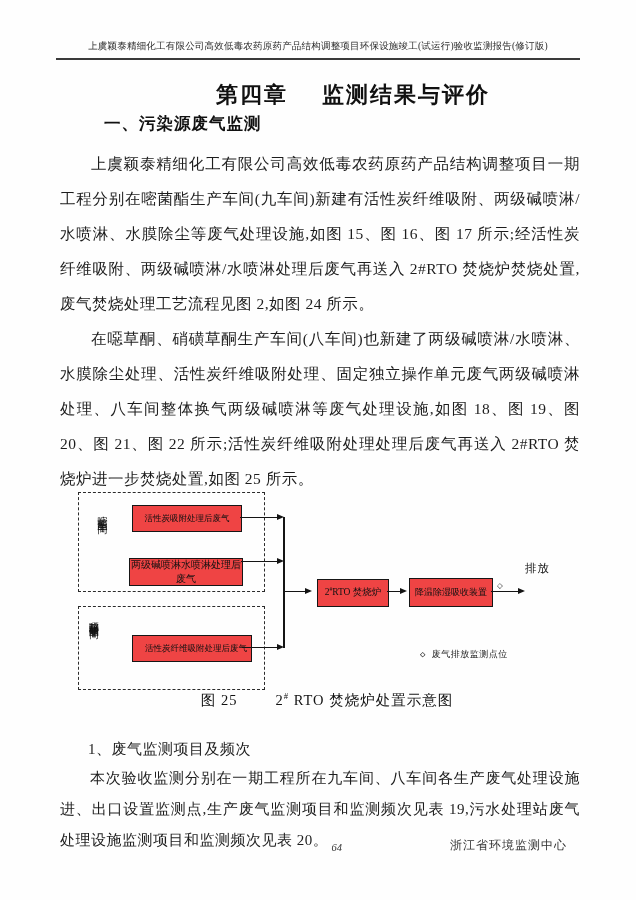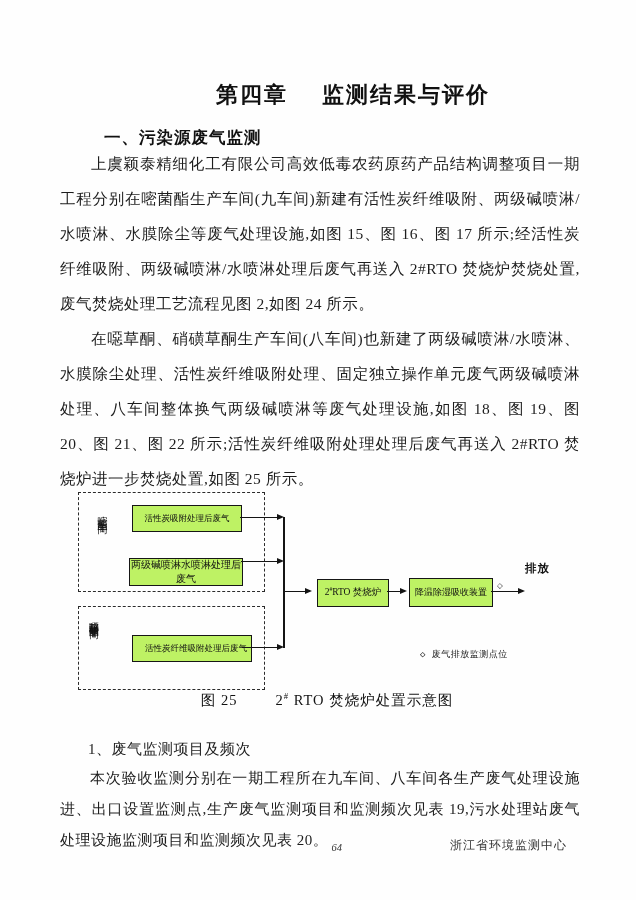--- a/index.html
+++ b/index.html
@@ -22,21 +22,21 @@
     white-space:nowrap;overflow:hidden;
   }
   
   .chapter-title{
     position:absolute;left:0;top:80px;width:636px;
     text-align:center;font-size:22px;font-weight:bold;letter-spacing:2px;color:#111;margin-left:35px;
   }
   .chapter-title .gap{display:inline-block;width:34px;}
   
   .section-title{
-    position:absolute;left:104px;top:127px;
+    position:absolute;left:104px;top:113px;
     font-size:16.5px;font-weight:bold;letter-spacing:1px;color:#111;font-family:Liberation Serif, serif;
   }
   
   .para{
     position:absolute;left:60px;width:520px;
     font-size:15.5px;line-height:35px;
     text-align:justify;text-indent:2em;
     color:#1d1d1d;letter-spacing:.5px;
   }
   .para1{top:146px;}
@@ -50,53 +50,54 @@
   .dashed-box{position:absolute;border:1.5px dashed #2b2b2b;background:transparent;}
   .db1{left:78px;top:492px;width:185px;height:98px;}
   .db2{left:78px;top:606px;width:185px;height:82px;}
   .vlabel{
     position:absolute;writing-mode:vertical-rl;text-orientation:upright;
     font-size:10px;color:#111;letter-spacing:2px;line-height:11px;
   }
   .vl1{left:97px;top:508px;height:70px;}
   .vl2{left:88px;top:614px;height:64px;letter-spacing:1px;font-size:9.5px;}
   .flow-box{
-    position:absolute;border:1.3px solid #161616;background:#bef264;
+    position:absolute;border:1.3px solid #161616;background:#ef4444;
     display:flex;align-items:center;justify-content:center;
     text-align:center;color:#111;
   }
   .boxA{left:132px;top:505px;width:108px;height:25px;font-size:8.5px;}
   .boxB{left:129px;top:558px;width:112px;height:26px;font-size:10px;}
   .boxC{left:132px;top:635px;width:110px;height:25px;font-size:8.5px;padding-left:8px;}
   .boxRTO{left:317px;top:579px;width:70px;height:26px;font-size:9.5px;border-width:1.6px;}
   .boxABS{left:409px;top:578px;width:82px;height:27px;font-size:9px;border-width:1.6px;}
   .fline{position:absolute;background:#141414;}
   .arrowhead{
     position:absolute;width:0;height:0;
     border-top:3.5px solid transparent;border-bottom:3.5px solid transparent;
     border-left:7px solid #141414;
   }
-  .outlet-label{position:absolute;left:525px;top:561px;font-size:11.5px;color:#111;letter-spacing:1px;font-weight:bold;}
+  .outlet-label{position:absolute;left:525px;top:561px;font-size:11.5px;color:#111;letter-spacing:1px;}
   .flow-marker{position:absolute;left:497px;top:581px;font-size:7.5px;color:#111;}
   .fig-legend{position:absolute;left:420px;top:648px;font-size:9px;color:#222;letter-spacing:.5px;font-family:Liberation Mono, monospace;}
   .fig-caption{
     position:absolute;left:0;top:691px;width:636px;text-align:center;
     font-size:14.5px;color:#111;letter-spacing:1px;
   }
   .fig-caption .figno{margin-right:38px;padding-left:18px;}
   sup{font-size:.6em;vertical-align:super;}
   
   .footer-page{position:absolute;left:292px;top:842px;width:50px;text-align:right;font-size:10.5px;color:#333;font-style:italic;}
   .footer-org{position:absolute;left:450px;top:837px;width:130px;text-align:left;font-size:12px;color:#333;letter-spacing:1px;}
 </style>
 </head>
 <body>
 
 <div class="page">
 
+  <div class="doc-header">上虞颖泰精细化工有限公司高效低毒农药原药产品结构调整项目环保设施竣工(试运行)验收监测报告(修订版)</div>
 
   <div class="chapter-title">
     <span>第四章</span><span class="gap"></span><span>监测结果与评价</span>
   </div>
 
   <div class="section-title">一、污染源废气监测</div>
 
   <div class="para para1">上虞颖泰精细化工有限公司高效低毒农药原药产品结构调整项目一期工程分别在嘧菌酯生产车间(九车间)新建有活性炭纤维吸附、两级碱喷淋/水喷淋、水膜除尘等废气处理设施,如图 15、图 16、图 17 所示;经活性炭纤维吸附、两级碱喷淋/水喷淋处理后废气再送入 2#RTO 焚烧炉焚烧处置,废气焚烧处理工艺流程见图 2,如图 24 所示。</div>
   <div class="para para2">在噁草酮、硝磺草酮生产车间(八车间)也新建了两级碱喷淋/水喷淋、水膜除尘处理、活性炭纤维吸附处理、固定独立操作单元废气两级碱喷淋处理、八车间整体换气两级碱喷淋等废气处理设施,如图 18、图 19、图 20、图 21、图 22 所示;活性炭纤维吸附处理处理后废气再送入 2#RTO 焚烧炉进一步焚烧处置,如图 25 所示。</div>
 

